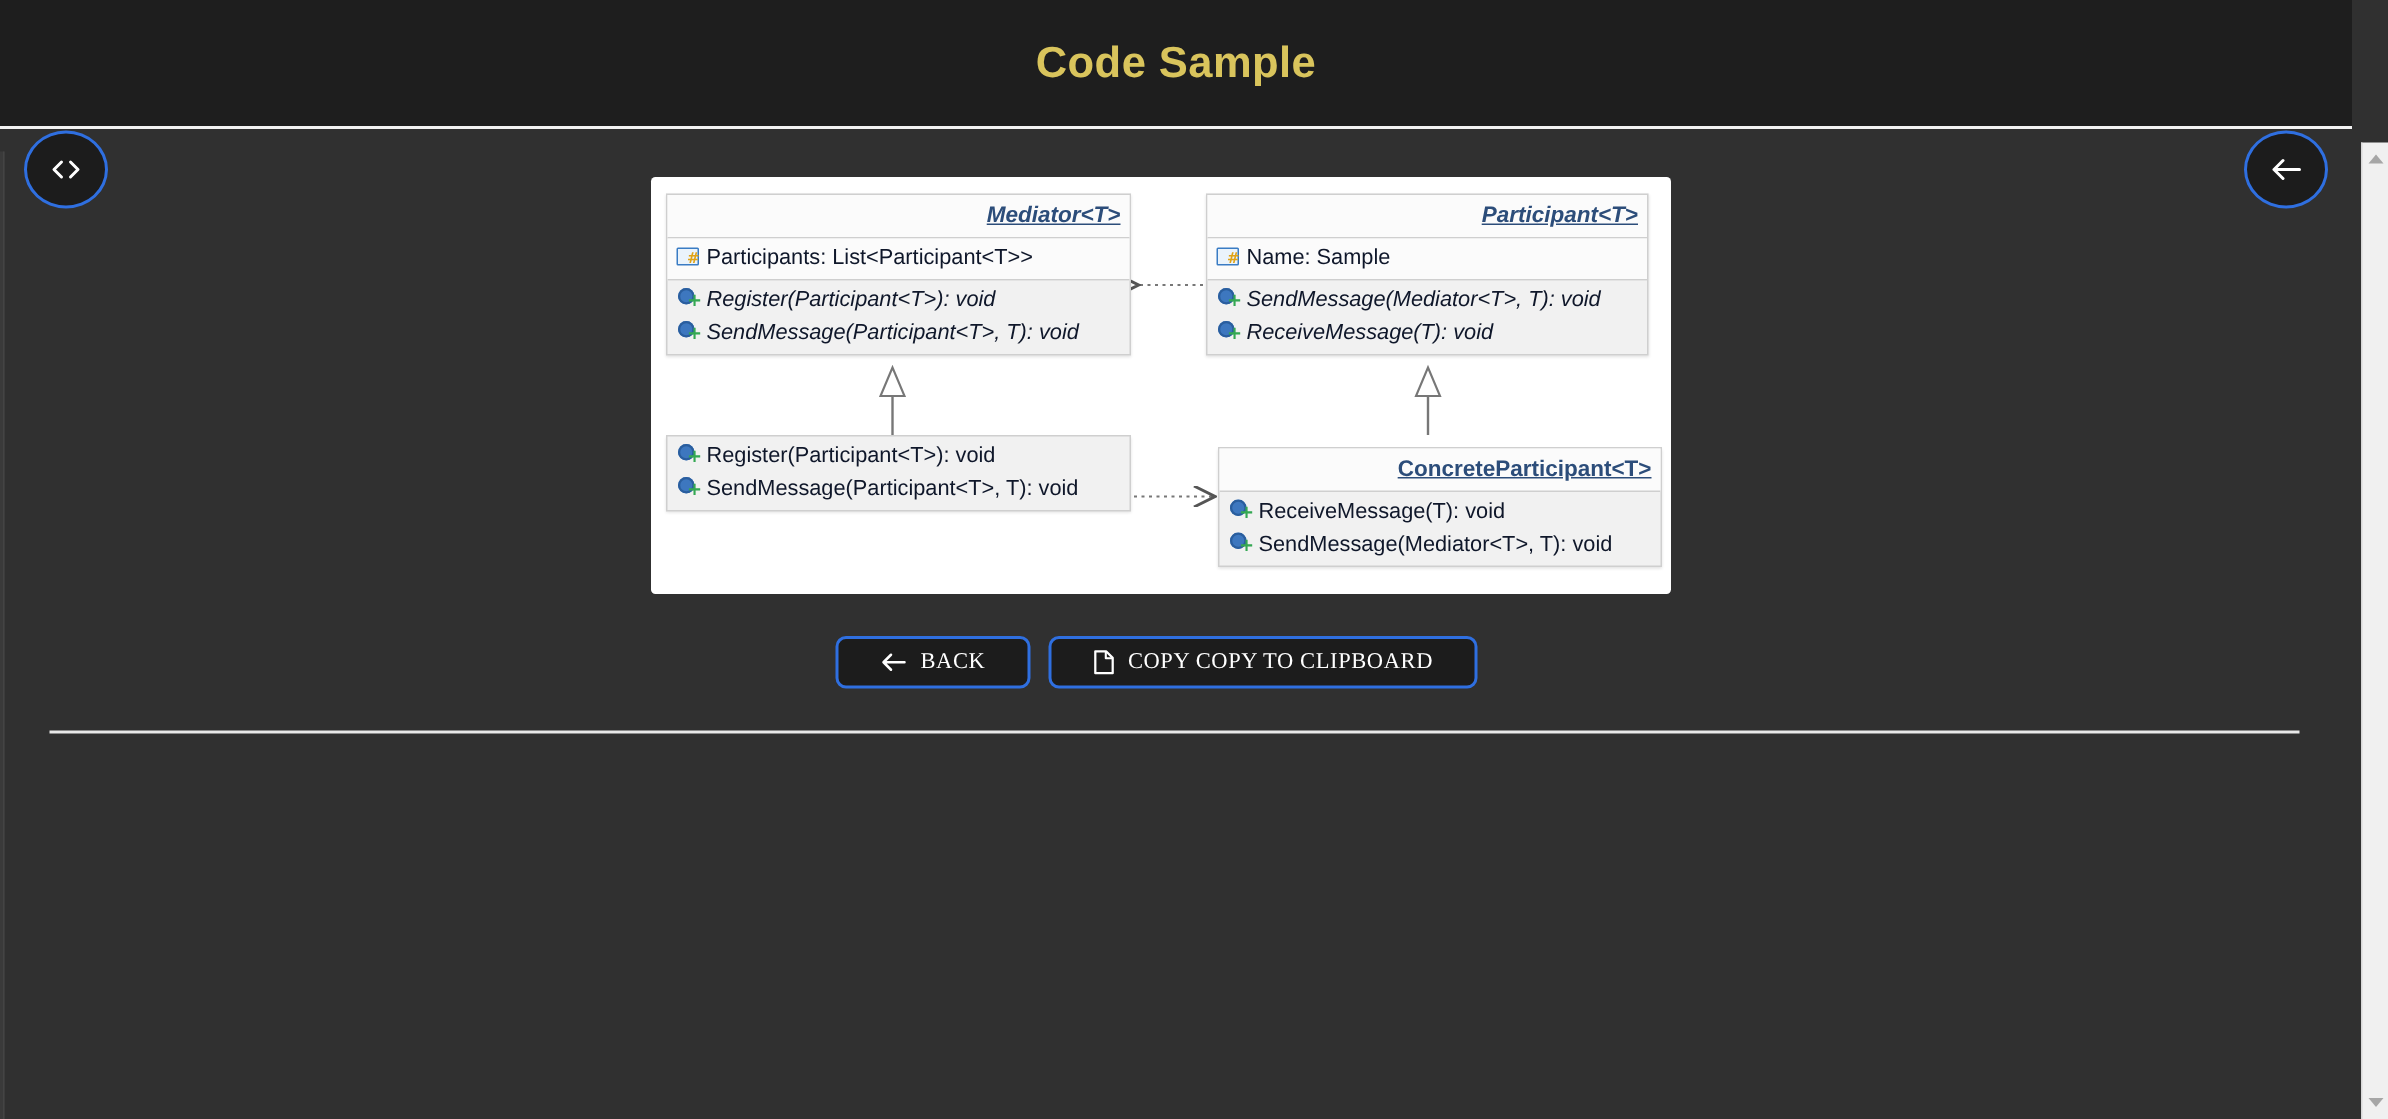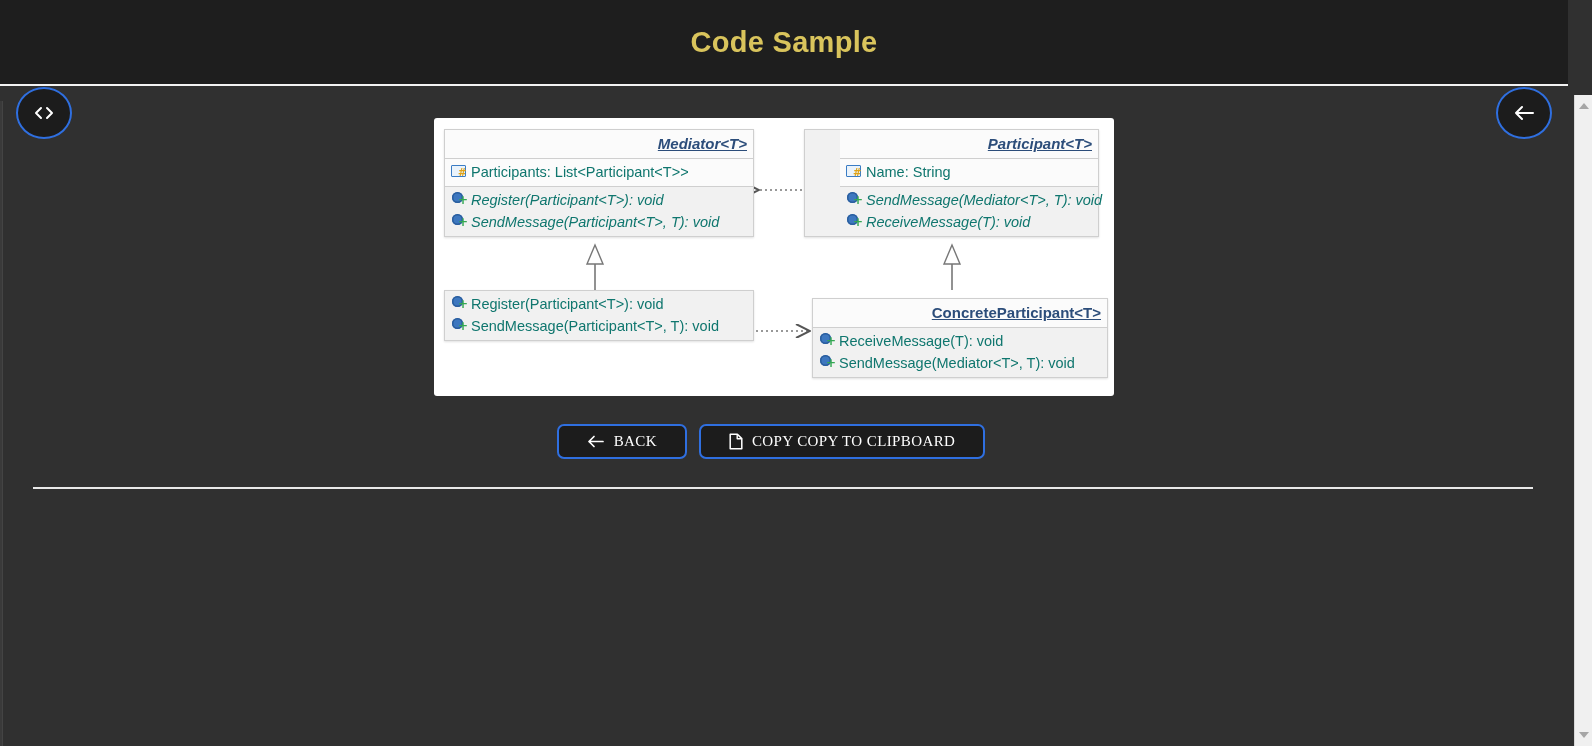--- a/index.html
+++ b/index.html
@@ -113,21 +113,21 @@
     padding: 5px 6px 6px;
     white-space: nowrap;
     text-decoration: underline;
   }
   .cls.abstract .cls-title { font-style: italic; }
   .cls-section { padding: 2px 0 3px; }
   .cls-section.fields { background: #fbfbfb; border-bottom: 1px solid #cfcfcf; }
   .member {
     display: flex; align-items: center;
     font-size: 14.5px;
-    color: #0f766e;
+    color: #0f172a;
     padding: 2px 4px 2px 6px;
     white-space: nowrap;
     line-height: 18px;
   }
   .cls.abstract .cls-section.methods .member { font-style: italic; }
 
   
   .mi { flex: 0 0 auto; width: 17px; height: 16px; margin-right: 3px; position: relative; }
   
   .mi.field::before {
@@ -150,21 +150,21 @@
     box-shadow: 0 0 0 1.5px #2a5e9e inset;
   }
   .mi.method::after {
     content: "+"; position: absolute; left: 7px; top: 3px;
     font-size: 12px; font-weight: bold; color: #34a853;
     line-height: 11px; font-family: "DejaVu Sans", sans-serif;
   }
 
   
   #cls-mediator            { left: 10px;  top: 11px;  width: 310px; }
-  #cls-participant         { left: 370px; top: 11px;  width: 295px; padding-left: 35px; }
+  #cls-participant         { left: 370px; top: 11px;  width: 295px; }
   #cls-concretemediator    { left: 10px;  top: 172px; width: 310px; }
   #cls-concreteparticipant { left: 378px; top: 180px; width: 296px; }
 
   
   .actions {
     position: absolute; left: 0; top: 323px;
     width: 1534px;
     display: flex; justify-content: center; gap: 12px;
   }
   .btn {
@@ -258,21 +258,21 @@
             <span>SendMessage(Participant&lt;T&gt;, T): void</span>
           </div>
         </div>
       </div>
 
       <div class="cls abstract" id="cls-participant">
         <div class="cls-title">Participant&lt;T&gt;</div>
         <div class="cls-section fields">
           <div class="member">
             <span class="mi field"></span>
-            <span>Name: String</span>
+            <span>Name: Sample</span>
           </div>
         </div>
         <div class="cls-section methods">
           <div class="member">
             <span class="mi method"></span>
             <span>SendMessage(Mediator&lt;T&gt;, T): void</span>
           </div>
           <div class="member">
             <span class="mi method"></span>
             <span>ReceiveMessage(T): void</span>

